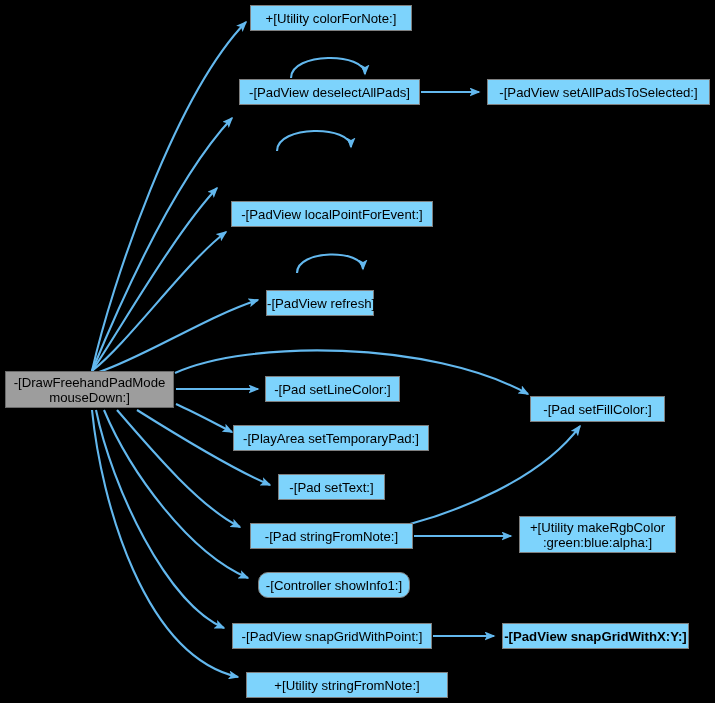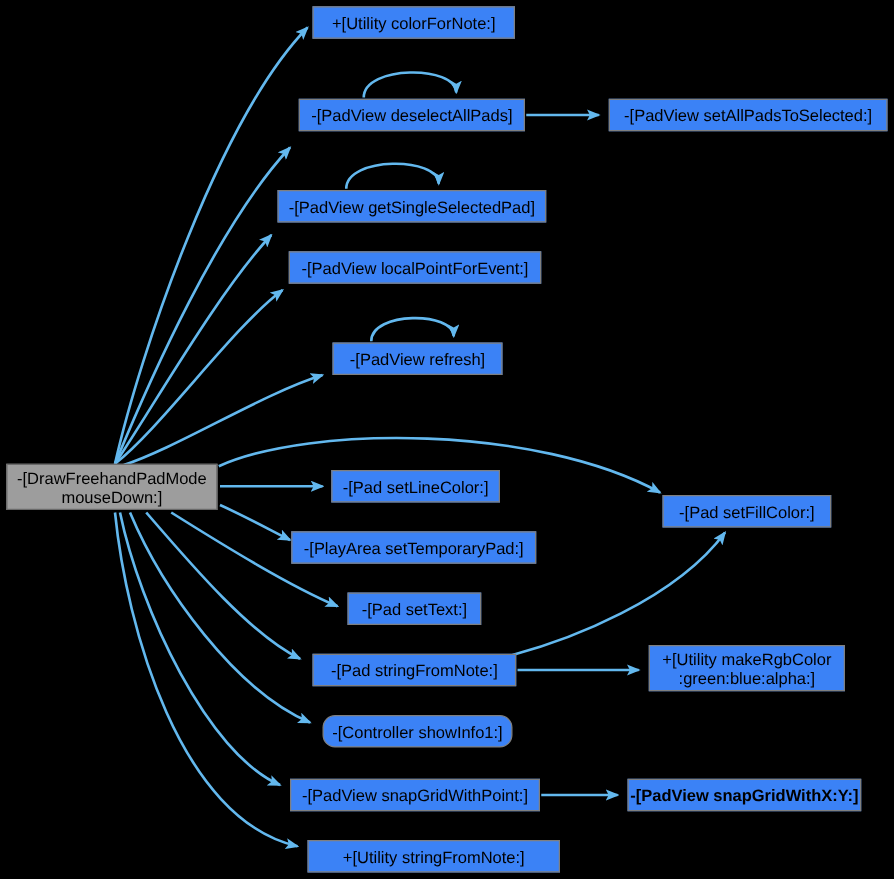--- a/index.html
+++ b/index.html
@@ -18,21 +18,21 @@
   #edges {
     position: absolute;
     left: 0;
     top: 0;
     width: 715px;
     height: 703px;
   }
   .node {
     position: absolute;
     box-sizing: border-box;
-    background: #3b82f6;
+    background: #7dd3fc;
     border: 1px solid #7f7f7f;
     color: #000000;
     font-size: 13.2px;
     line-height: 15px;
     text-align: center;
     white-space: nowrap;
     display: flex;
     align-items: center;
     justify-content: center;
     z-index: 5;
@@ -102,29 +102,26 @@
   </div>
 
   <div class="node" style="left:487px; top:79px; width:223px; height:26px;">
     <span class="lbl">-[PadView setAllPadsToSelected:]</span>
   </div>
 
   <div class="node" style="left:239px; top:79px; width:181px; height:26px;">
     <span class="lbl">-[PadView deselectAllPads]</span>
   </div>
 
-  <div class="node" style="left:222px; top:152px; width:215px; height:26px;">
-    <span class="lbl">-[PadView getSingleSelectedPad]</span>
-  </div>
 
   <div class="node" style="left:231px; top:201px; width:202px; height:26px;">
     <span class="lbl">-[PadView localPointForEvent:]</span>
   </div>
 
-  <div class="node" style="left:266px; top:274px; width:136px; height:26px;">
+  <div class="node" style="left:266px; top:290px; width:108px; height:26px;">
     <span class="lbl">-[PadView refresh]</span>
   </div>
 
   <div class="node" style="left:265px; top:376px; width:135px; height:26px;">
     <span class="lbl">-[Pad setLineColor:]</span>
   </div>
 
   <div class="node" style="left:530px; top:396px; width:135px; height:26px;">
     <span class="lbl">-[Pad setFillColor:]</span>
   </div>

